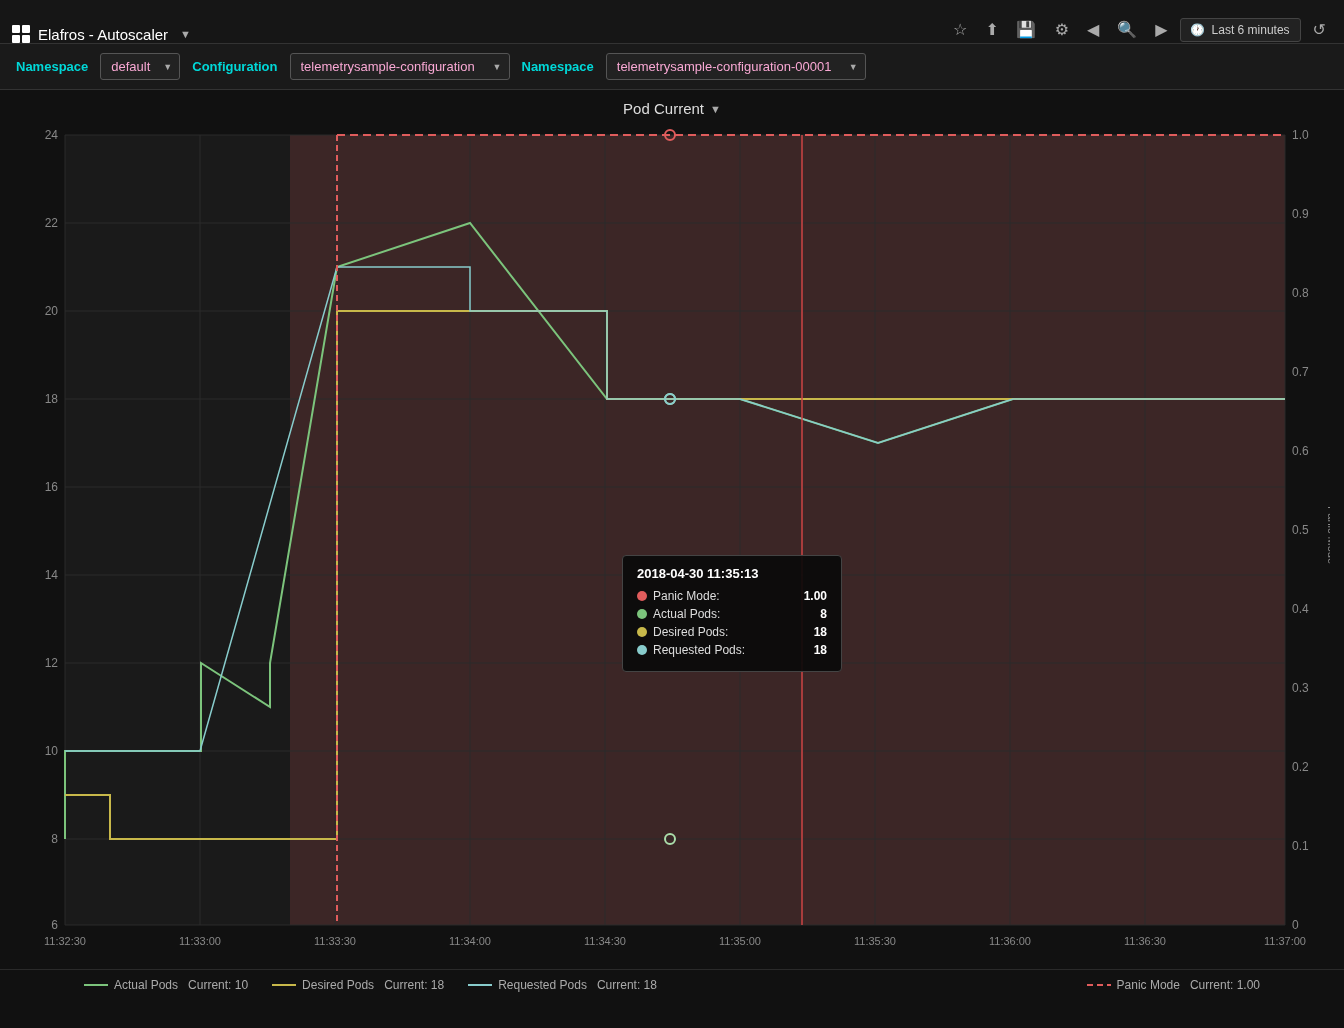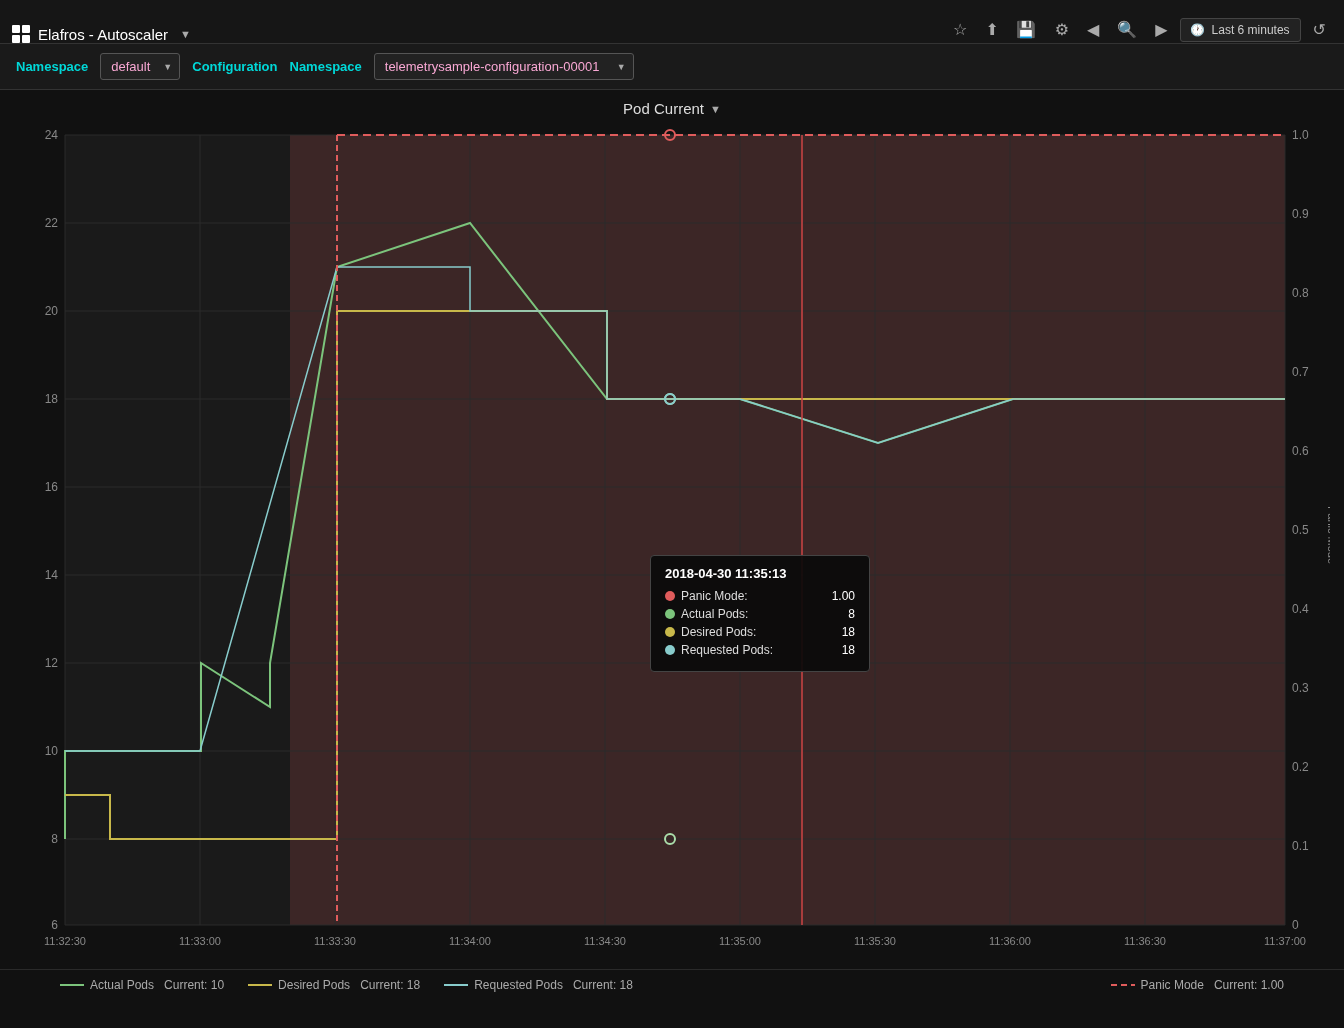--- a/index.html
+++ b/index.html
@@ -81,25 +81,25 @@
       min-width: 220px;
     }
     .tooltip-title {
       font-weight: bold; color: #fff; margin-bottom: 8px; font-size: 13px;
     }
     .tooltip-row {
       display: flex; justify-content: space-between; align-items: center; margin-bottom: 4px; gap: 12px;
     }
     .tooltip-label { display: flex; align-items: center; gap: 6px; }
     .tooltip-dot { width: 10px; height: 10px; border-radius: 50%; display: inline-block; }
-    .tooltip-val { font-weight: normal; color: #fff; }
+    .tooltip-val { font-weight: bold; color: #fff; }
 
     
     .legend {
-      display: flex; align-items: center; gap: 24px; padding: 8px 60px;
+      display: flex; align-items: center; gap: 24px; padding: 8px 84px;
       font-size: 12px; color: #aaa; border-top: 1px solid #2a2a2a; margin-top: 4px;
     }
     .legend-item { display: flex; align-items: center; gap: 6px; }
     .legend-line { width: 24px; height: 2px; }
     .legend-dash { width: 24px; height: 2px; background: repeating-linear-gradient(to right, #e05c5c 0 6px, transparent 6px 10px); }
   </style>
 </head>
 <body>
 
 <div class="header">
@@ -131,20 +131,25 @@
 </div>
 
 <div class="toolbar">
   <span class="toolbar-label">Namespace</span>
   <div class="select-wrapper">
     <select>
       <option>default</option>
     </select>
   </div>
   <span class="toolbar-label">Configuration</span>
+  <div class="select-wrapper">
+    <select style="min-width:220px;">
+      <option>telemetrysample-configuration</option>
+    </select>
+  </div>
   <span class="toolbar-label">Namespace</span>
   <div class="select-wrapper">
     <select style="min-width:260px;">
       <option>telemetrysample-configuration-00001</option>
     </select>
   </div>
 </div>
 
 <div style="position:relative; background:#111; padding: 10px 0 0 0;">
   <div class="chart-title-row">
@@ -295,21 +300,21 @@
         1275,274
       " fill="none" stroke="#88cccc" stroke-width="1.5"></polyline>
 
       <line x1="327" y1="10" x2="327" y2="800" stroke="#e05c5c" stroke-width="2" stroke-dasharray="6,4"></line>
 
       <line x1="792" y1="10" x2="792" y2="800" stroke="#cc4444" stroke-width="1.5"></line>
 
       <circle cx="660" cy="274" r="5" fill="none" stroke="#88cccc" stroke-width="2"></circle>
     </svg>
 
-    <div class="tooltip" style="left: 640px; top: 430px;">
+    <div class="tooltip" style="left: 612px; top: 430px;">
       <div class="tooltip-title">2018-04-30 11:35:13</div>
       <div class="tooltip-row">
         <div class="tooltip-label">
           <span class="tooltip-dot" style="background:#e05c5c;"></span>
           <span>Panic Mode:</span>
         </div>
         <span class="tooltip-val">1.00</span>
       </div>
       <div class="tooltip-row">
         <div class="tooltip-label">

